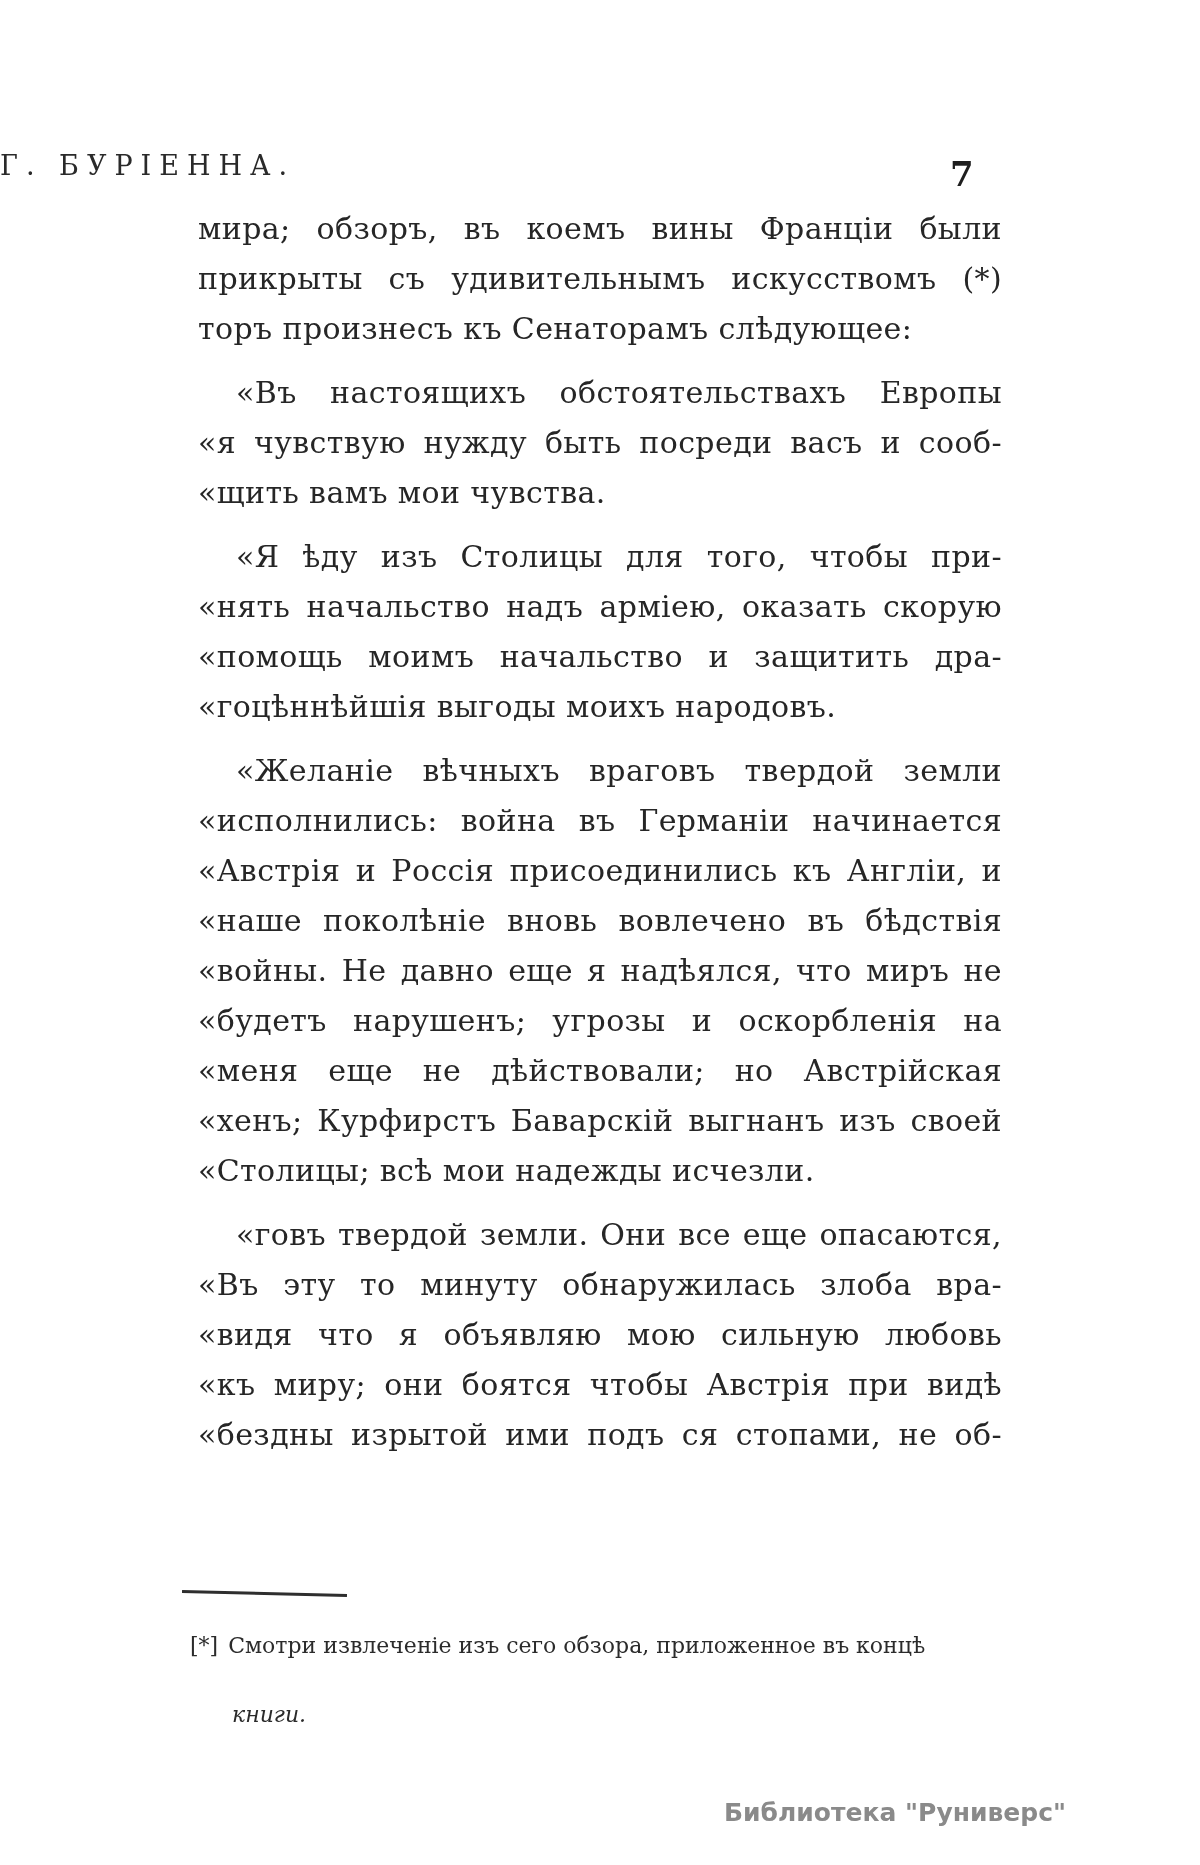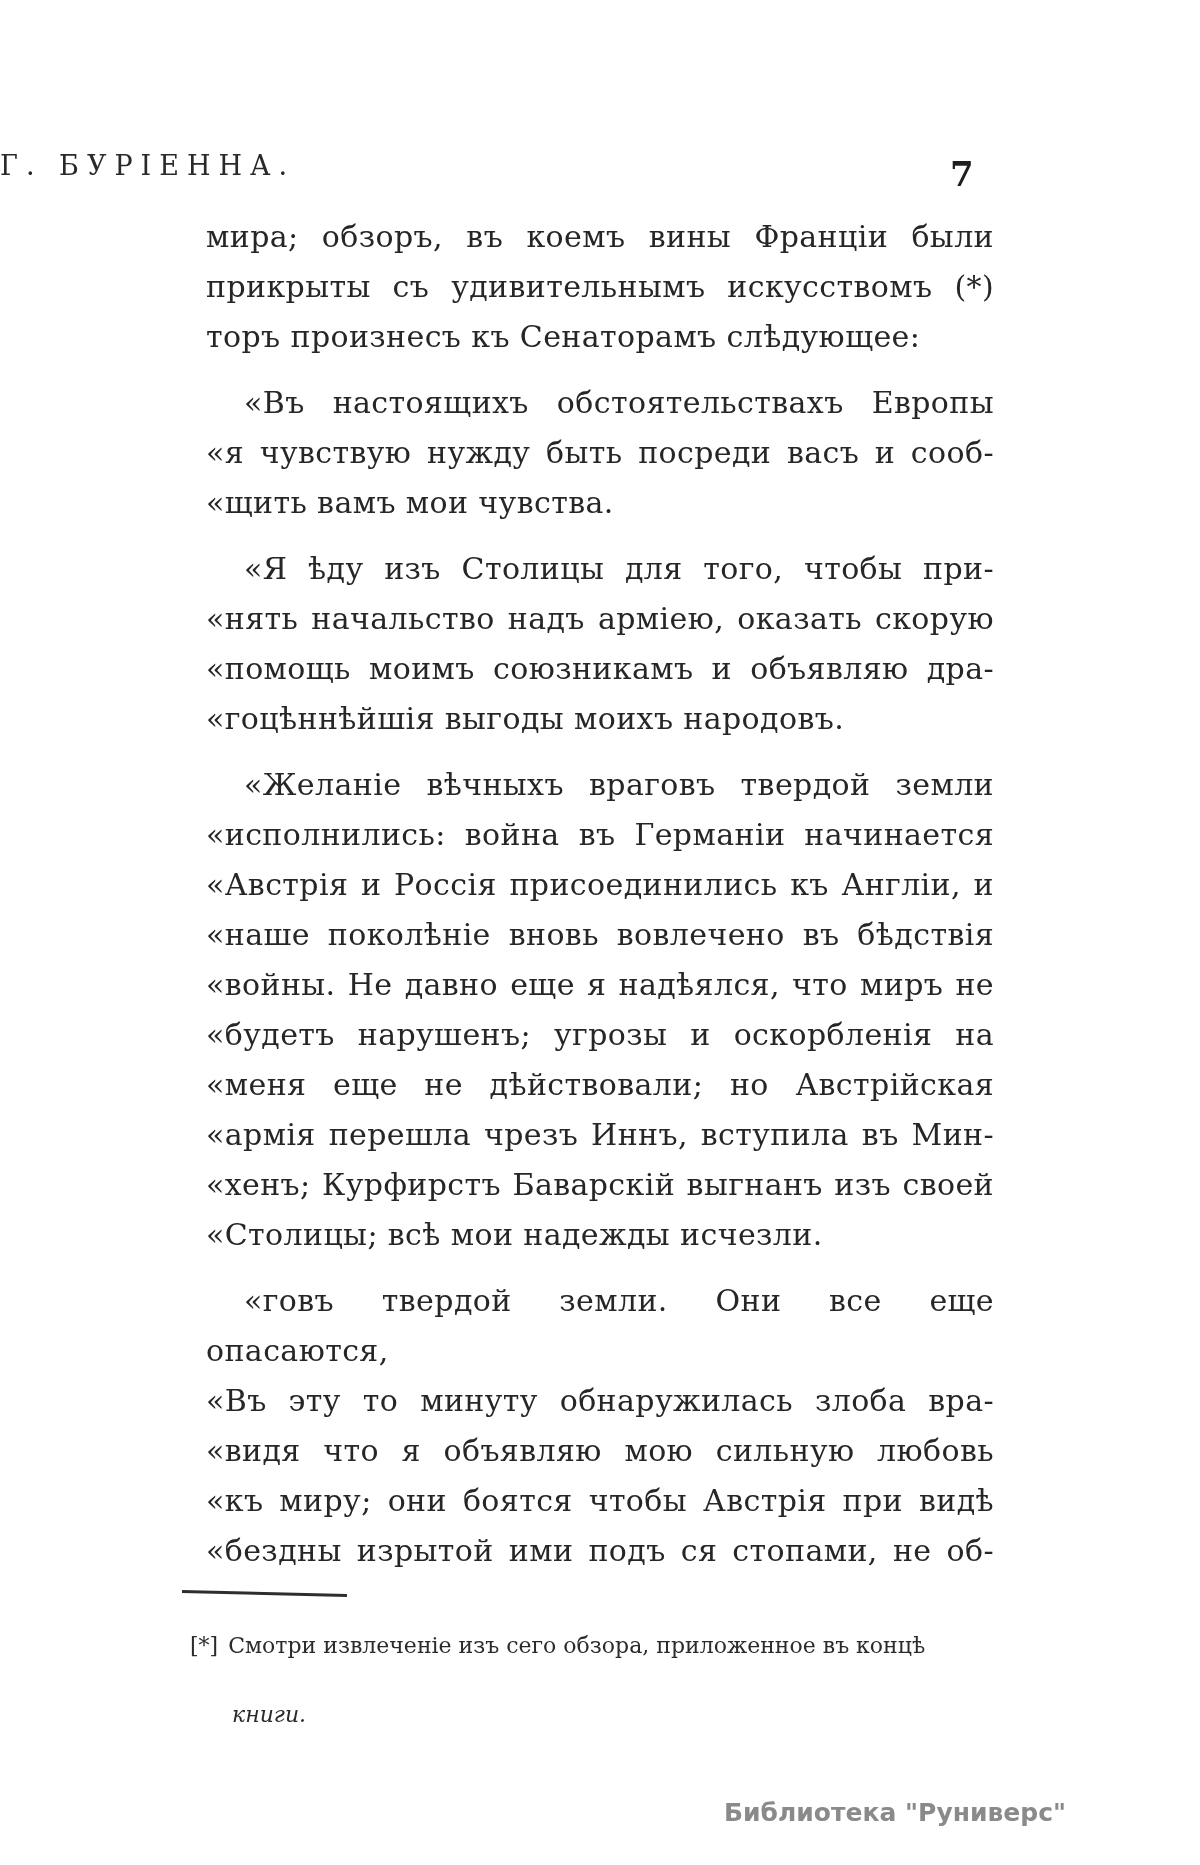--- a/index.html
+++ b/index.html
@@ -22,21 +22,21 @@
   }
   .page-number {
     position: absolute;
     top: 4px;
     left: 950px;
     font-size: 34px;
     font-weight: bold;
     color: #1e1e1e;
   }
   .body-text { position: absolute; top: 196px; left: 190px; width: 820px; }
-  .para { margin: 16px; }
+  .para { margin: 8px; }
   .para + .para { margin-top: 14px; }
   .line {
     font-size: 30px;
     line-height: 50px;
     text-align: justify;
     text-align-last: justify;
     letter-spacing: 0.4px;
   }
   .line.short { text-align-last: left; }
   .para.indent .line:first-child { text-indent: 38px; }
@@ -90,33 +90,32 @@
 
     <div class="para indent">
       <div class="line">«Въ настоящихъ обстоятельствахъ Европы</div>
       <div class="line">«я чувствую нужду быть посреди васъ и сооб-</div>
       <div class="line short">«щить вамъ мои чувства.</div>
     </div>
 
     <div class="para indent">
       <div class="line">«Я ѣду изъ Столицы для того, чтобы при-</div>
       <div class="line">«нять начальство надъ арміею, оказать скорую</div>
-      <div class="line">«помощь моимъ союзникамъ и объявляю дра-</div>
+      <div class="line">«помощь моимъ начальство и защитить дра-</div>
       <div class="line short">«гоцѣннѣйшія выгоды моихъ народовъ.</div>
     </div>
 
     <div class="para indent">
       <div class="line">«Желаніе вѣчныхъ враговъ твердой земли</div>
       <div class="line">«исполнились: война въ Германіи начинается</div>
       <div class="line">«Австрія и Россія присоединились къ Англіи, и</div>
       <div class="line">«наше поколѣніе вновь вовлечено въ бѣдствія</div>
       <div class="line">«войны. Не давно еще я надѣялся, что миръ не</div>
       <div class="line">«будетъ нарушенъ; угрозы и оскорбленія на</div>
       <div class="line">«меня еще не дѣйствовали; но Австрійская</div>
-      <div class="line">«армія перешла чрезъ Иннъ, вступила въ Мин-</div>
       <div class="line">«хенъ; Курфирстъ Баварскій выгнанъ изъ своей</div>
       <div class="line short">«Столицы; всѣ мои надежды исчезли.</div>
     </div>
 
     <div class="para indent">
       <div class="line">«говъ твердой земли. Они все еще опасаются,</div>
       <div class="line">«Въ эту то минуту обнаружилась злоба вра-</div>
       <div class="line">«видя что я объявляю мою сильную любовь</div>
       <div class="line">«къ миру; они боятся чтобы Австрія при видѣ</div>
       <div class="line">«бездны изрытой ими подъ ся стопами, не об-</div>

